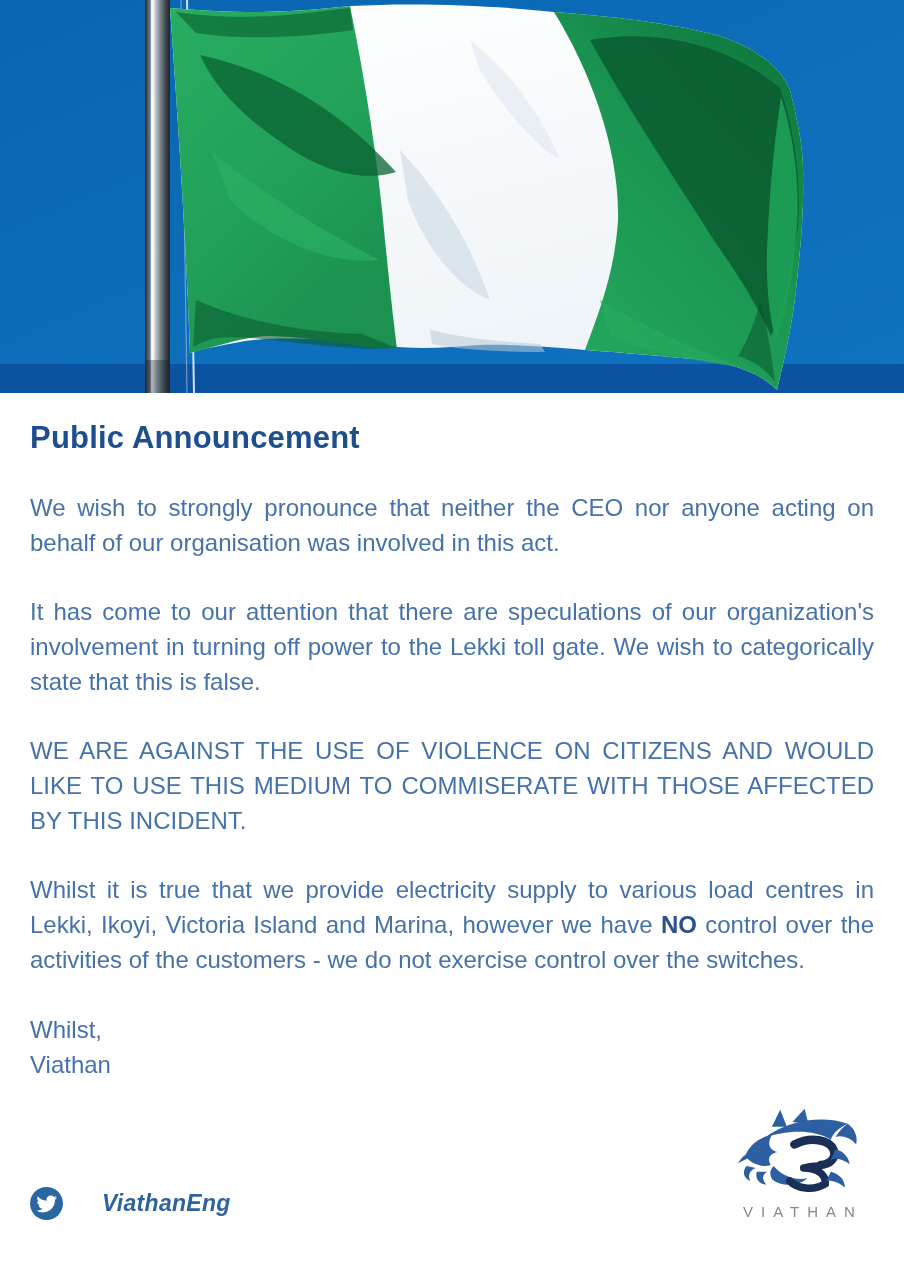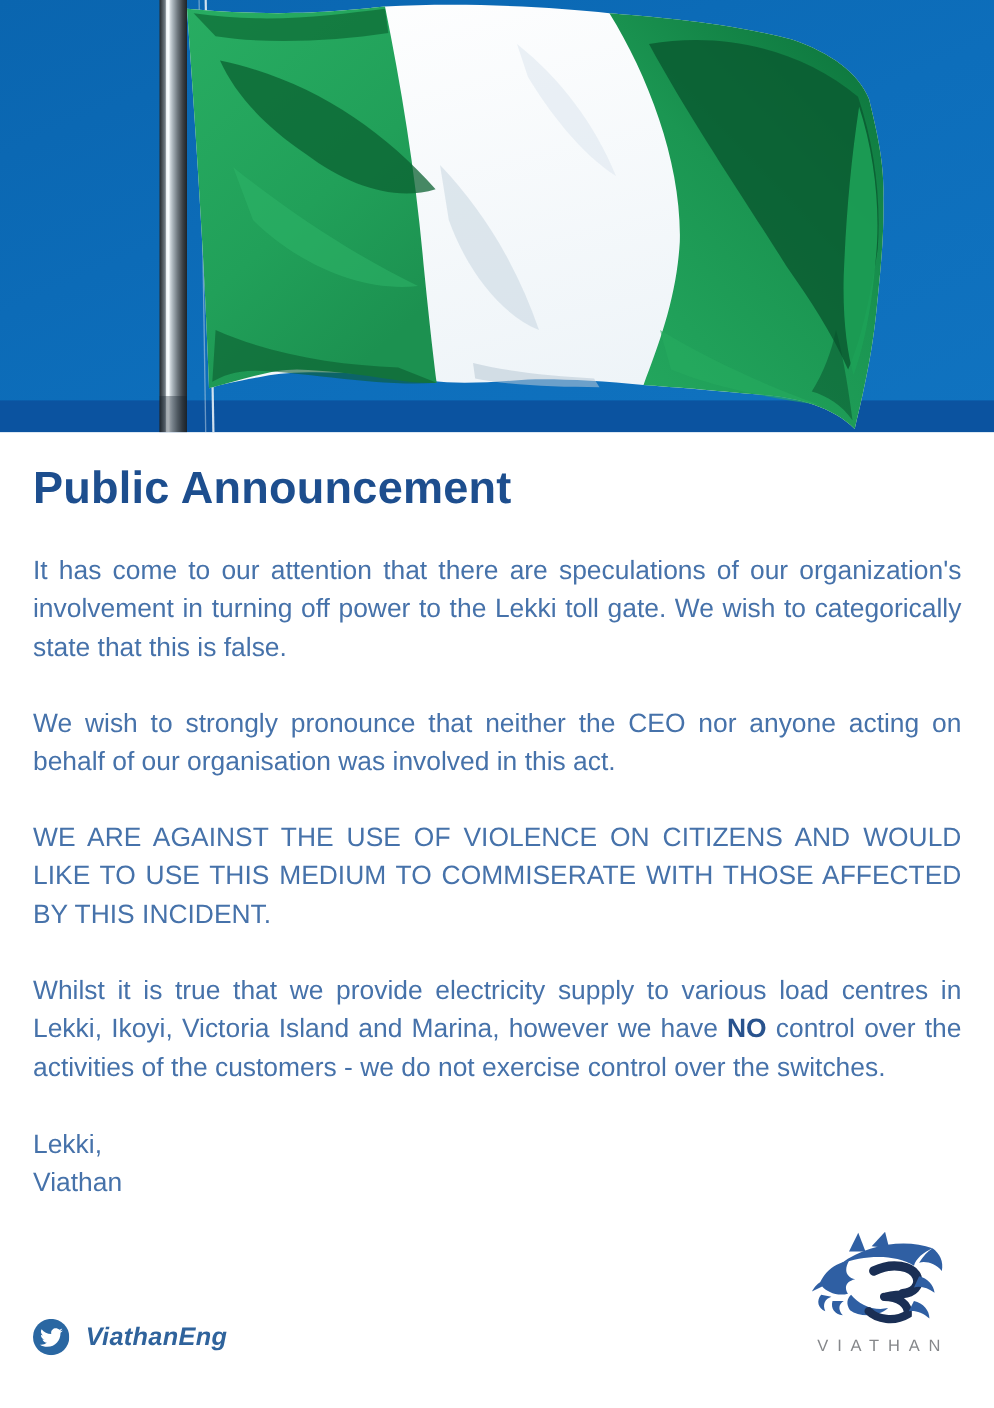--- a/index.html
+++ b/index.html
@@ -7,38 +7,38 @@
     width:904px;height:1280px;margin:0 auto;background:#ffffff;
     position:relative;overflow:hidden;
     font-family:"Liberation Sans",sans-serif;
   }
   
   .hero{width:904px;height:393px;overflow:hidden;line-height:0;}
   .hero svg{width:100%;height:100%;display:block;}
   
   .content{padding:0 30px;}
   h1.title{
-    font-size:41px;font-weight:700;color:#1d4e8e;
+    font-size:31px;font-weight:700;color:#1d4e8e;
     margin:27px 0 0 0;letter-spacing:.2px;
   }
   .para{
     font-size:24px;line-height:35px;color:#4672aa;
     text-align:justify;margin:34px 0 0 0;font-weight:400;
   }
   .para .b{font-weight:700;color:#29538e;}
   .signature{
     margin-top:35px;font-size:24px;line-height:35px;color:#4672aa;
   }
   
   .footer{
     display:flex;justify-content:space-between;align-items:flex-end;
     margin-top:24px;
   }
   .social-row{display:flex;align-items:center;margin-top:9px;}
-  .social-row:first-child{margin-top:0;}
+  .social-row:first-child{margin-top:0;gap:24px;}
   .icon-circle{width:33px;height:33px;flex:0 0 33px;}
   .handle{
     margin-left:15px;font-size:23px;font-style:italic;font-weight:700;
     color:#2f639c;letter-spacing:.3px;
   }
   .logo-block{width:150px;text-align:center;}
   .logo-block svg{width:128px;height:90px;display:inline-block;}
   .brand{
     font-size:15px;color:#85878a;letter-spacing:8px;padding-left:8px;
     margin-top:3px;font-weight:400;
@@ -175,28 +175,28 @@
         M430,330 C 462,338 502,342 540,344
         L 545,352 C 505,352 460,350 432,344 Z"></path>
     </svg>
   </div>
 
   <div class="content">
 
     <h1 class="title">Public Announcement</h1>
 
     <div id="paragraphs">
+        <p class="para"><span>We wish to strongly pronounce that neither the CEO nor anyone acting on behalf of our organisation was involved in this act.</span></p>
         <p class="para"><span>It has come to our attention that there are speculations of our organization's involvement in turning off power to the Lekki toll gate. We wish to categorically state that this is false.</span></p>
-        <p class="para"><span>We wish to strongly pronounce that neither the CEO nor anyone acting on behalf of our organisation was involved in this act.</span></p>
         <p class="para"><span>WE ARE AGAINST THE USE OF VIOLENCE ON CITIZENS AND WOULD LIKE TO USE THIS MEDIUM TO COMMISERATE WITH THOSE AFFECTED BY THIS INCIDENT.</span></p>
         <p class="para"><span>Whilst it is true that we provide electricity supply to various load centres in Lekki, Ikoyi, Victoria Island and Marina, however we have </span><span class="b">NO</span><span> control over the activities of the customers - we do not exercise control over the switches.</span></p>
       </div>
 
     <div class="signature">
-      <div>Lekki,</div>
+      <div>Whilst,</div>
       <div>Viathan</div>
     </div>
 
     <div class="footer">
 
       <div>
         <div class="social-row">
           <svg class="icon-circle" viewBox="0 0 36 36">
             <circle cx="18" cy="18" r="18" fill="#2a67a2"></circle>
             <path fill="#ffffff" transform="translate(6.2,8.6) scale(0.78)" d="M30 3.6c-1.1.5-2.2.8-3.4 1 1.2-.7 2.2-1.9 2.6-3.3-1.2.7-2.4 1.2-3.8 1.5C24.3 1.7 22.7 1 21 1c-3.3 0-5.9 2.7-5.9 5.9 0 .5.1.9.2 1.4C10.3 8 5.9 5.6 3 2c-.5.9-.8 1.9-.8 3 0 2.1 1 3.9 2.6 4.9-1 0-1.9-.3-2.7-.7v.1c0 2.9 2 5.3 4.7 5.8-.5.1-1 .2-1.6.2-.4 0-.8 0-1.1-.1.8 2.4 3 4.1 5.6 4.2-2 1.6-4.6 2.5-7.4 2.5-.5 0-1 0-1.4-.1 2.6 1.7 5.8 2.7 9.1 2.7 11 0 17-9.1 17-17v-.8c1.2-.8 2.2-1.9 3-3.1z"></path>

